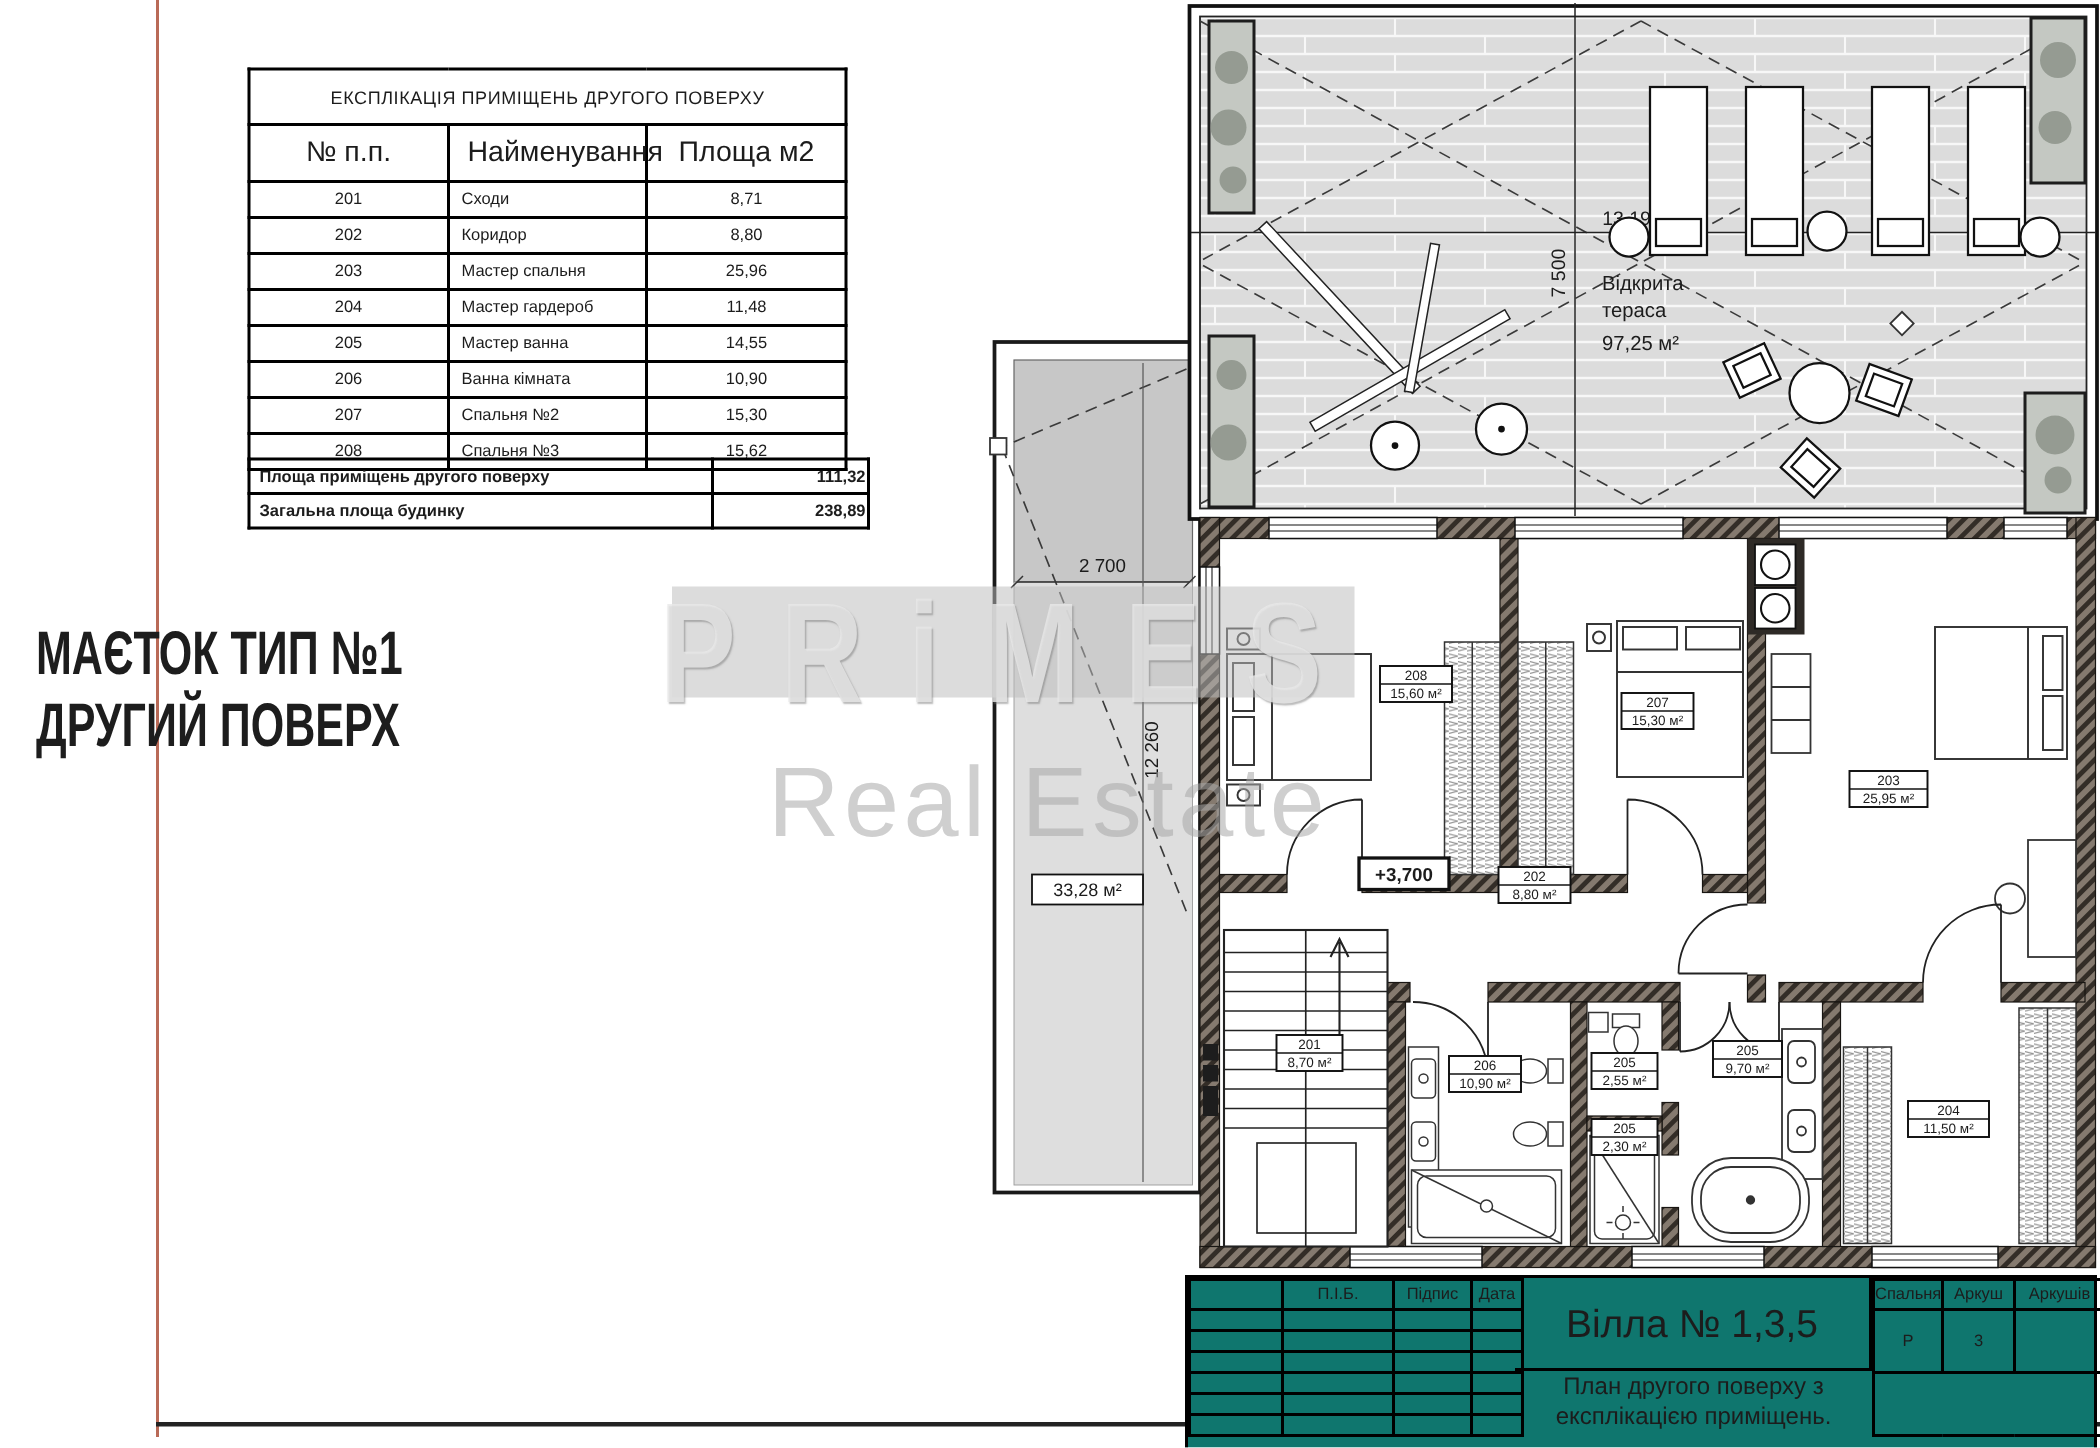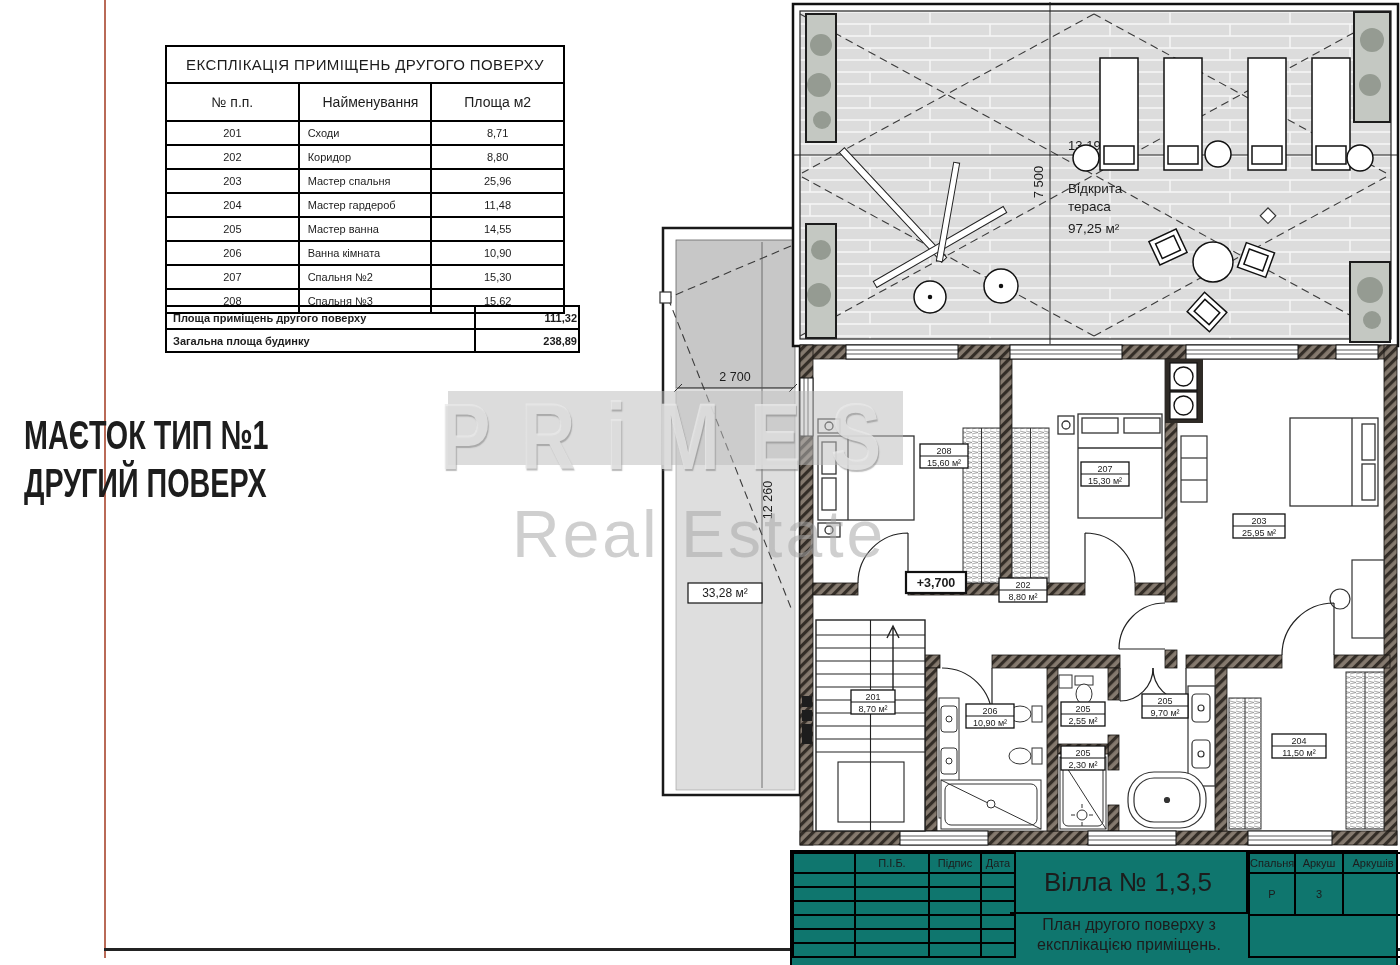--- a/index.html
+++ b/index.html
@@ -8,22 +8,22 @@
   .abs{position:absolute;}
 
   
   .frame-v{left:104px;top:0;width:2px;height:958px;background:#b96a57;}
   .frame-h{left:104px;top:948px;width:1296px;height:3px;background:#232323;}
 
   
   .expl{left:165px;top:45px;width:400px;}
   .expl table{border-collapse:collapse;width:400px;table-layout:fixed;}
   .expl td,.expl th{border:2px solid #000;font-weight:400;}
-  .expl .title-cell{height:33px;text-align:center;font-size:15px;letter-spacing:.4px;}
-  .expl .head td{height:34px;text-align:center;font-size:14px;margin-top:35px;}
+  .expl .title-cell{height:33px;text-align:center;font-size:12px;letter-spacing:.4px;}
+  .expl .head td{height:34px;text-align:center;font-size:19px;margin-top:35px;}
   .expl .row td{height:20px;font-size:11px;}
   .expl .c-num{width:63px;text-align:center;}
   .expl .c-name{width:237px;text-align:left;padding-left:8px;}
   .expl .c-area{width:100px;text-align:center;}
   .sumtbl{left:165px;top:305px;width:400px;}
   .sumtbl table{border-collapse:collapse;width:400px;table-layout:fixed;}
   .sumtbl td{border:2px solid #000;height:19px;font-size:11px;font-weight:700;}
   .sumtbl .s-label{width:300px;text-align:left;padding-left:6px;}
   .sumtbl .s-val{width:100px;text-align:right;margin-left:40px;}
 

